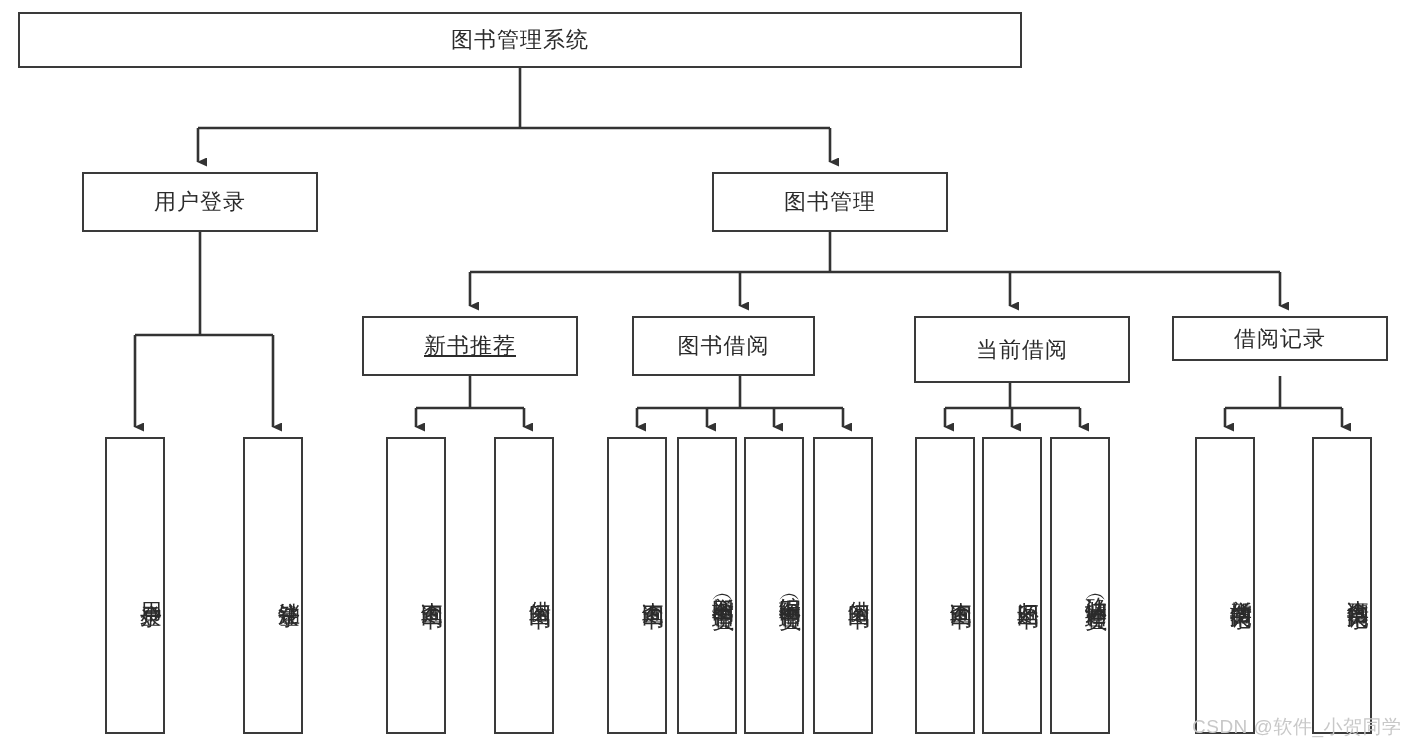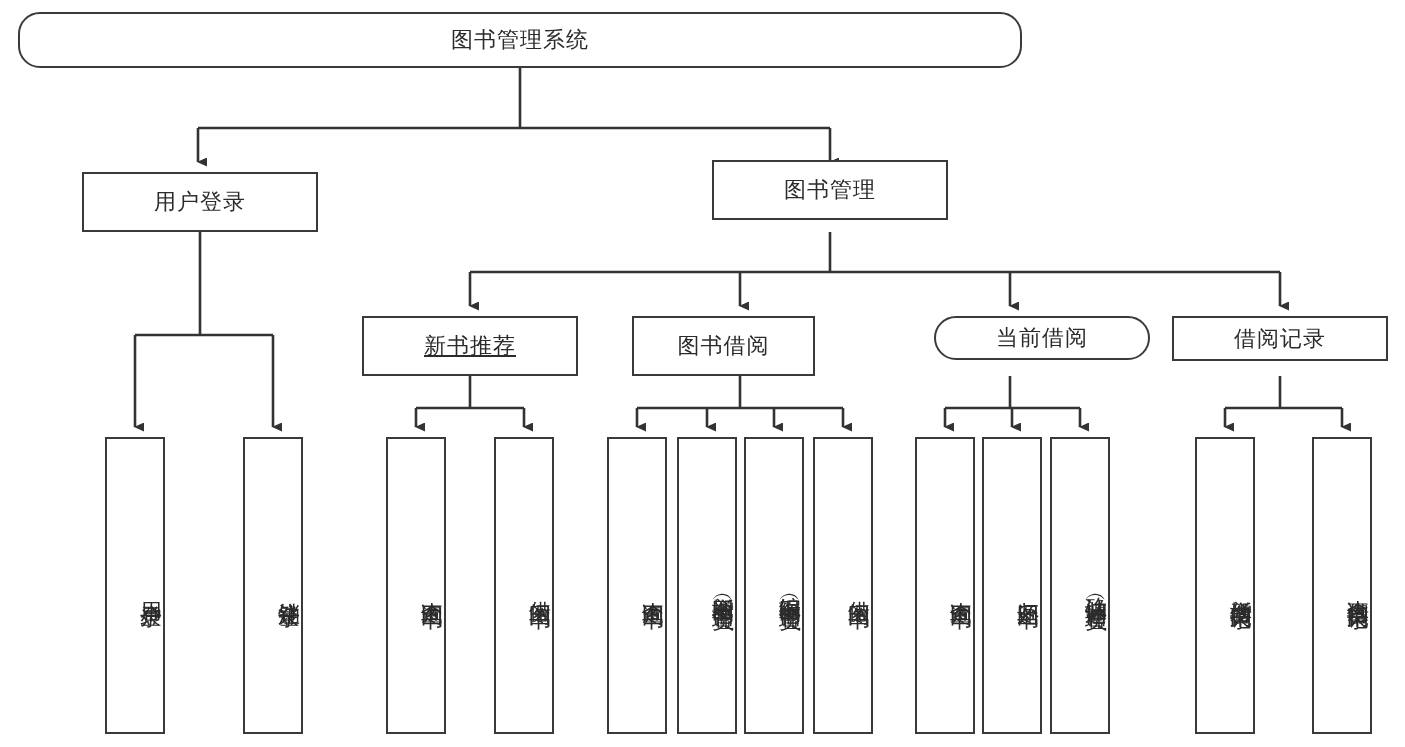--- a/index.html
+++ b/index.html
@@ -94,38 +94,38 @@
       <path d="M1012,408 L1012,427" marker-end="url(#arrow)"></path>
       <path d="M1080,408 L1080,427" marker-end="url(#arrow)"></path>
 
       <path d="M1280,376 L1280,408"></path>
       <path d="M1225,408 L1342,408"></path>
       <path d="M1225,408 L1225,427" marker-end="url(#arrow)"></path>
       <path d="M1342,408 L1342,427" marker-end="url(#arrow)"></path>
     </g>
   </svg>
 
-  <div class="node horiz" style="left:18px;top:12px;width:1004px;height:56px;border-radius:22px;">
+  <div class="node horiz" style="left:18px;top:12px;width:1004px;height:56px;">
     <span>图书管理系统</span>
   </div>
 
   <div class="node horiz" style="left:82px;top:172px;width:236px;height:60px;">
     <span>用户登录</span>
   </div>
-  <div class="node horiz" style="left:712px;top:160px;width:236px;height:60px;">
+  <div class="node horiz" style="left:712px;top:172px;width:236px;height:60px;">
     <span>图书管理</span>
   </div>
 
   <div class="node horiz" style="left:362px;top:316px;width:216px;height:60px;text-decoration:underline;">
     <span>新书推荐</span>
   </div>
   <div class="node horiz" style="left:632px;top:316px;width:183px;height:60px;">
     <span>图书借阅</span>
   </div>
-  <div class="node horiz" style="left:934px;top:316px;width:216px;height:44px;border-radius:26px;">
+  <div class="node horiz" style="left:914px;top:316px;width:216px;height:67px;">
     <span>当前借阅</span>
   </div>
   <div class="node horiz" style="left:1172px;top:316px;width:216px;height:45px;">
     <span>借阅记录</span>
   </div>
 
   <div class="node vert" style="left:105px;top:437px;width:60px;height:297px;">
     <span>用户登录</span>
   </div>
   <div class="node vert" style="left:243px;top:437px;width:60px;height:297px;">
@@ -162,14 +162,15 @@
     <span>确认归还（管理员）</span>
   </div>
 
   <div class="node vert" style="left:1195px;top:437px;width:60px;height:297px;">
     <span>新增借阅记录</span>
   </div>
   <div class="node vert" style="left:1312px;top:437px;width:60px;height:297px;">
     <span>查询借阅记录</span>
   </div>
 
+  <div class="watermark" style="left:1192px;top:714px;">CSDN @软件_小贺同学</div>
 
 </div>
 
 </body></html>

